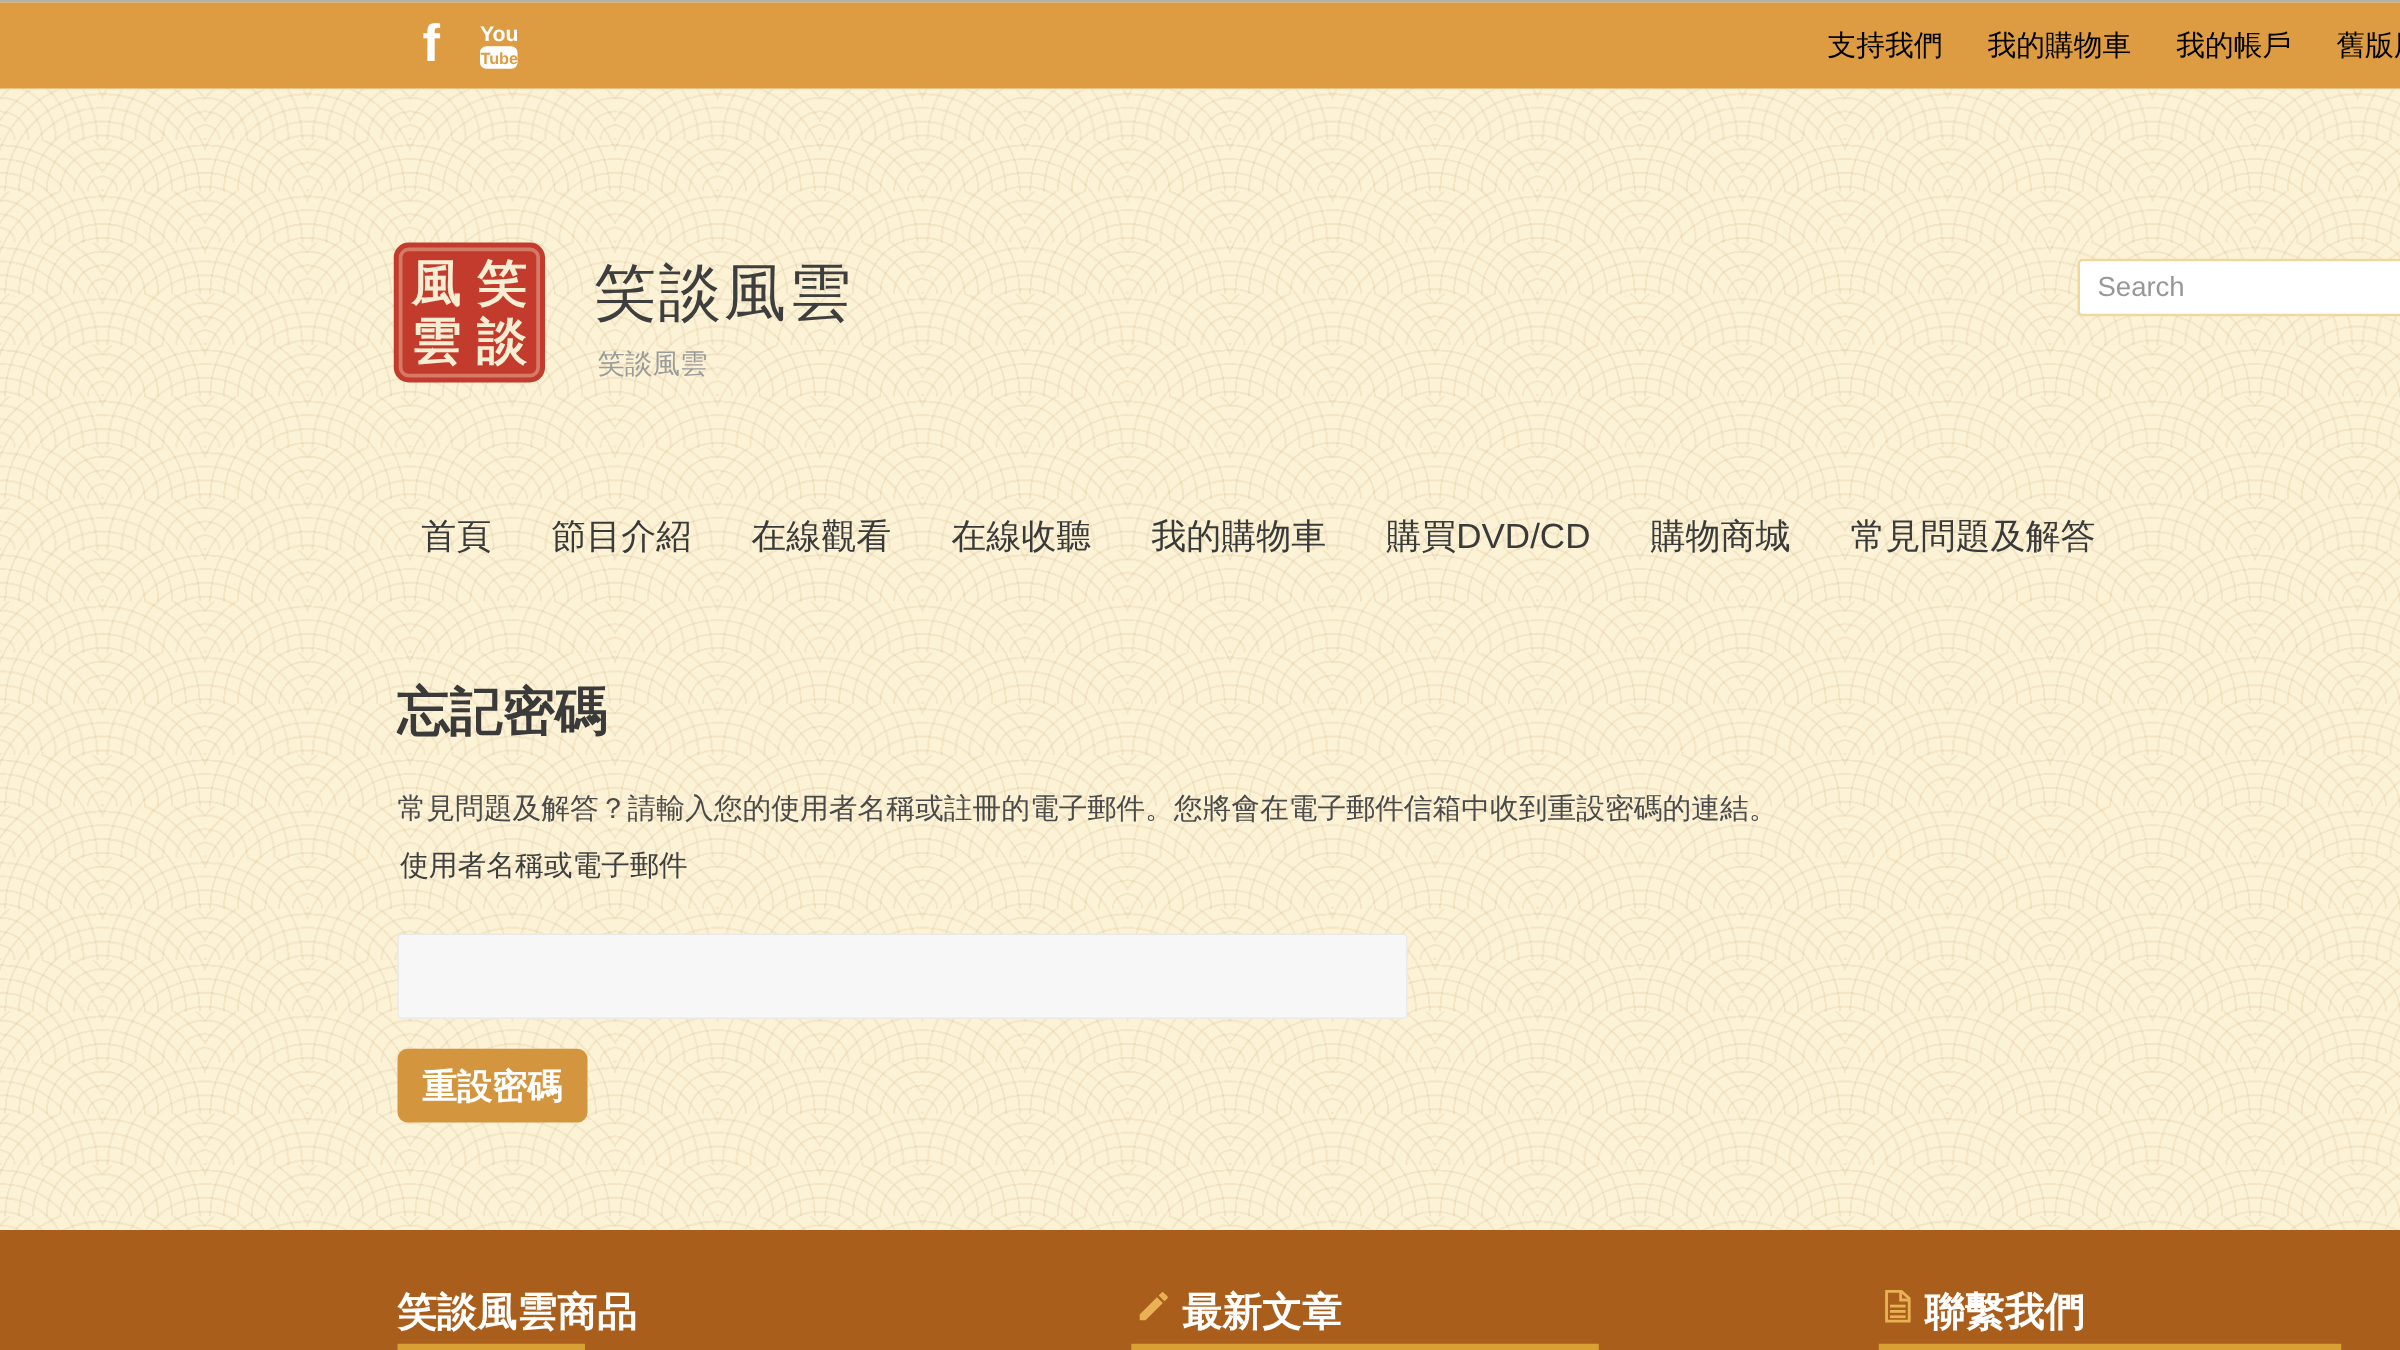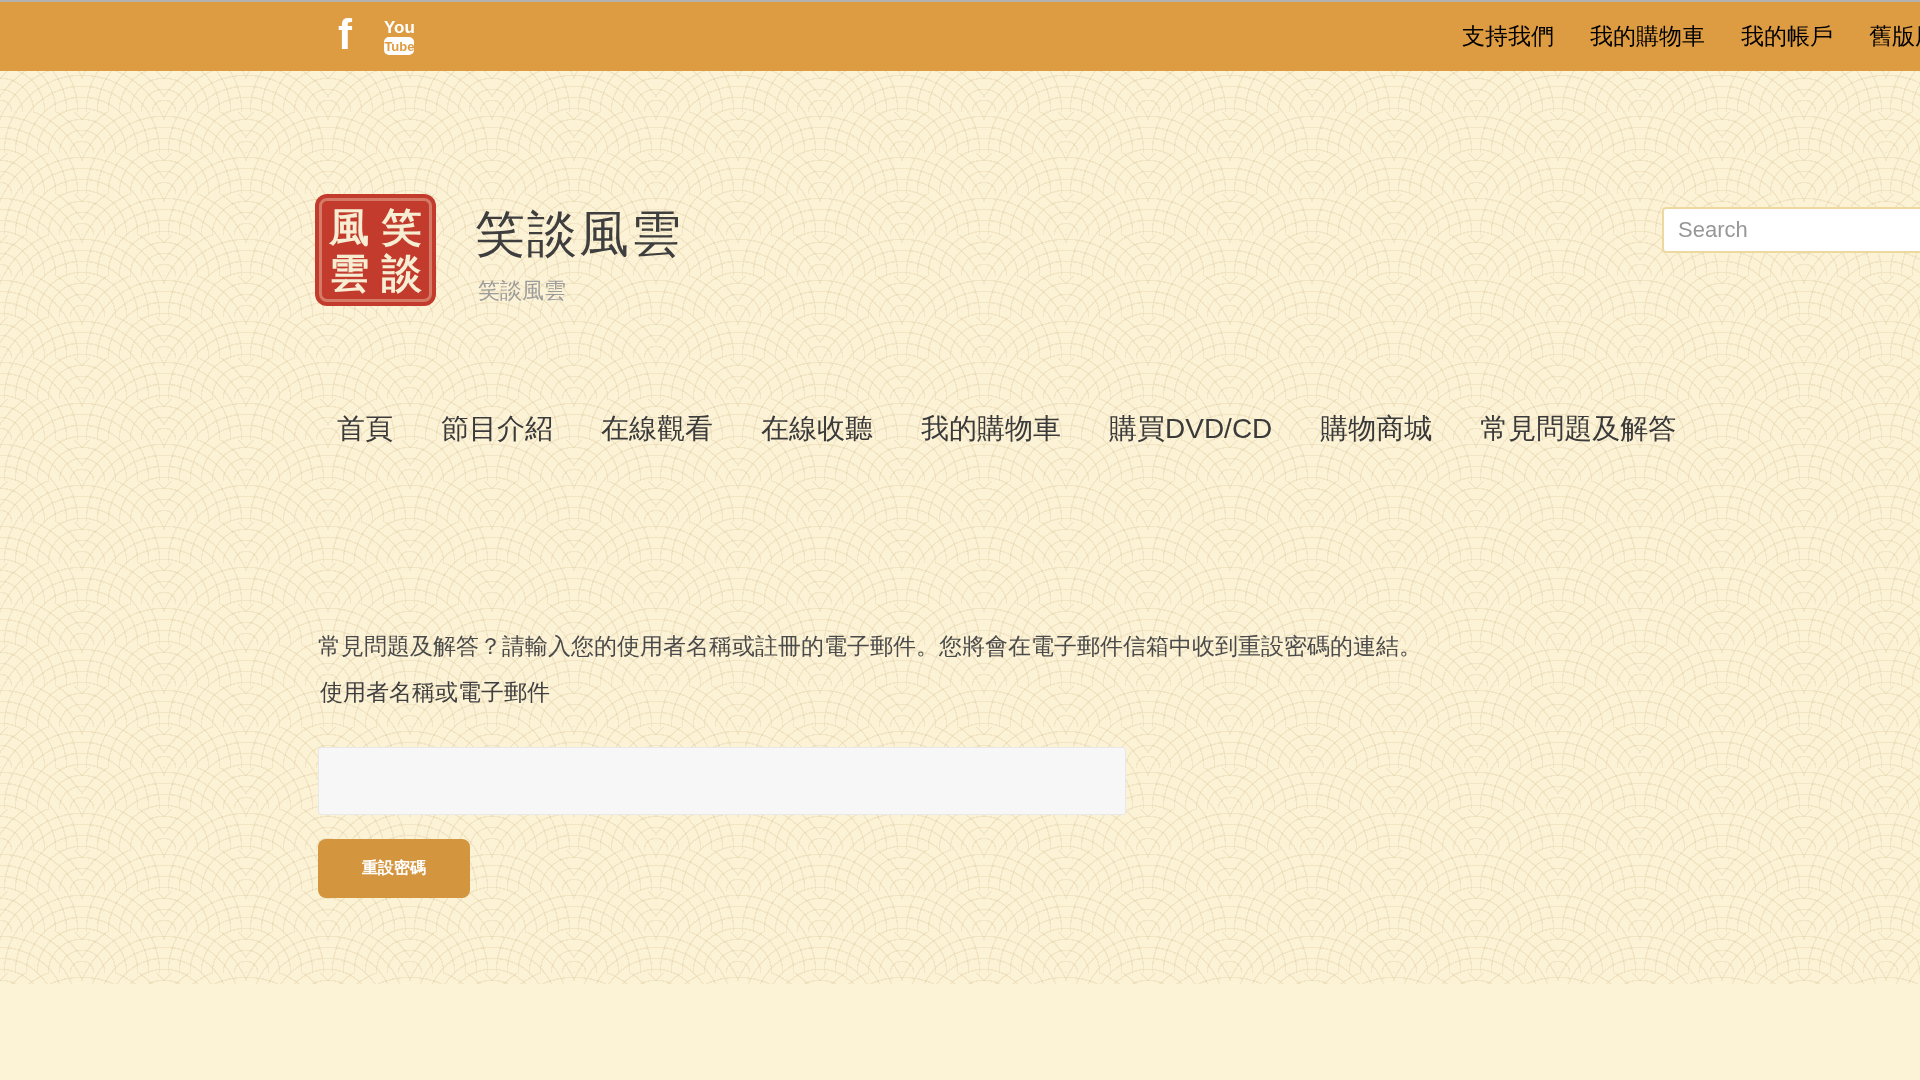--- a/index.html
+++ b/index.html
@@ -57,21 +57,21 @@
 
   
   .page-title { position:absolute; left:318px; top:470px; font-size:42px; font-weight:700; color:#3A3A3A; }
   .page-desc { position:absolute; left:318px; top:560px; font-size:23px; color:#4A4A4A; width:1200px; }
   .field-label { position:absolute; left:320px; top:606px; font-size:23px; color:#3F3F3F; }
   .user-input { position:absolute; left:318px; top:676px; width:808px; height:68px;
                 background:#F7F7F7; border:1px solid #E8E8E8; border-radius:3px;
                 font-size:24px; color:#333; padding:0 16px; outline:none; }
   .reset-btn { position:absolute; left:318px; top:768px; width:152px; height:59px;
                background:#D3953E; border:none; border-radius:8px; color:#fff;
-               font-size:16px; font-weight:700; font-family:"Liberation Sans", sans-serif;
+               font-size:28px; font-weight:700; font-family:"Liberation Sans", sans-serif;
                cursor:pointer; }
 
   
   .footer { position:absolute; left:0; top:984px; width:1920px; height:96px; background:#A95E1B; }
   .fcol-title { position:absolute; top:44px; color:#fff; font-size:32px; font-weight:700; white-space:nowrap; }
   .fcol1-title { left:318px; }
   .fcol2-title { left:946px; }
   .fcol3-title { left:1540px; }
   .f-icon { position:absolute; top:46px; width:30px; height:30px; }
   .f-icon.pencil { left:908px; }
@@ -123,21 +123,45 @@
       <a>首頁</a>
       <a>節目介紹</a>
       <a>在線觀看</a>
       <a>在線收聽</a>
       <a>我的購物車</a>
       <a>購買DVD/CD</a>
       <a>購物商城</a>
       <a>常見問題及解答</a>
     </div>
 
+    <h1 class="page-title">忘記密碼</h1>
     <p class="page-desc">常見問題及解答？請輸入您的使用者名稱或註冊的電子郵件。您將會在電子郵件信箱中收到重設密碼的連結。</p>
     <label class="field-label">使用者名稱或電子郵件</label>
     <input class="user-input" type="text" value="" style="">
     <button class="reset-btn">重設密碼</button>
 
   </div>
 
+  <div class="footer">
+    <div class="fcol-title fcol1-title">笑談風雲商品</div>
+
+    <svg class="f-icon pencil" viewBox="0 0 24 24">
+      <path fill="#E8B254" d="M3 17.25V21h3.75L17.81 9.94l-3.75-3.75L3 17.25zM20.71 7.04a1 1 0 0 0 0-1.41l-2.34-2.34a1 1 0 0 0-1.41 0l-1.83 1.83 3.75 3.75 1.83-1.83z"></path>
+    </svg>
+    <div class="fcol-title fcol2-title">最新文章</div>
+
+    <svg class="f-icon doc" viewBox="0 0 24 24">
+      <path fill="none" stroke="#E8B254" stroke-width="1.8" d="M5 2.5h9.5L19.5 7v14.5h-14.5z"></path>
+      <path fill="none" stroke="#E8B254" stroke-width="1.8" d="M14 2.5V8h5.5"></path>
+      <g fill="#E8B254">
+        <rect x="7.2" y="11" width="10" height="1.8"></rect>
+        <rect x="7.2" y="14.4" width="10" height="1.8"></rect>
+        <rect x="7.2" y="17.8" width="10" height="1.8"></rect>
+      </g>
+    </svg>
+    <div class="fcol-title fcol3-title">聯繫我們</div>
+
+    <div class="f-underline u1"></div>
+    <div class="f-underline u2"></div>
+    <div class="f-underline u3"></div>
+  </div>
 
 </div>
 
 </body></html>

